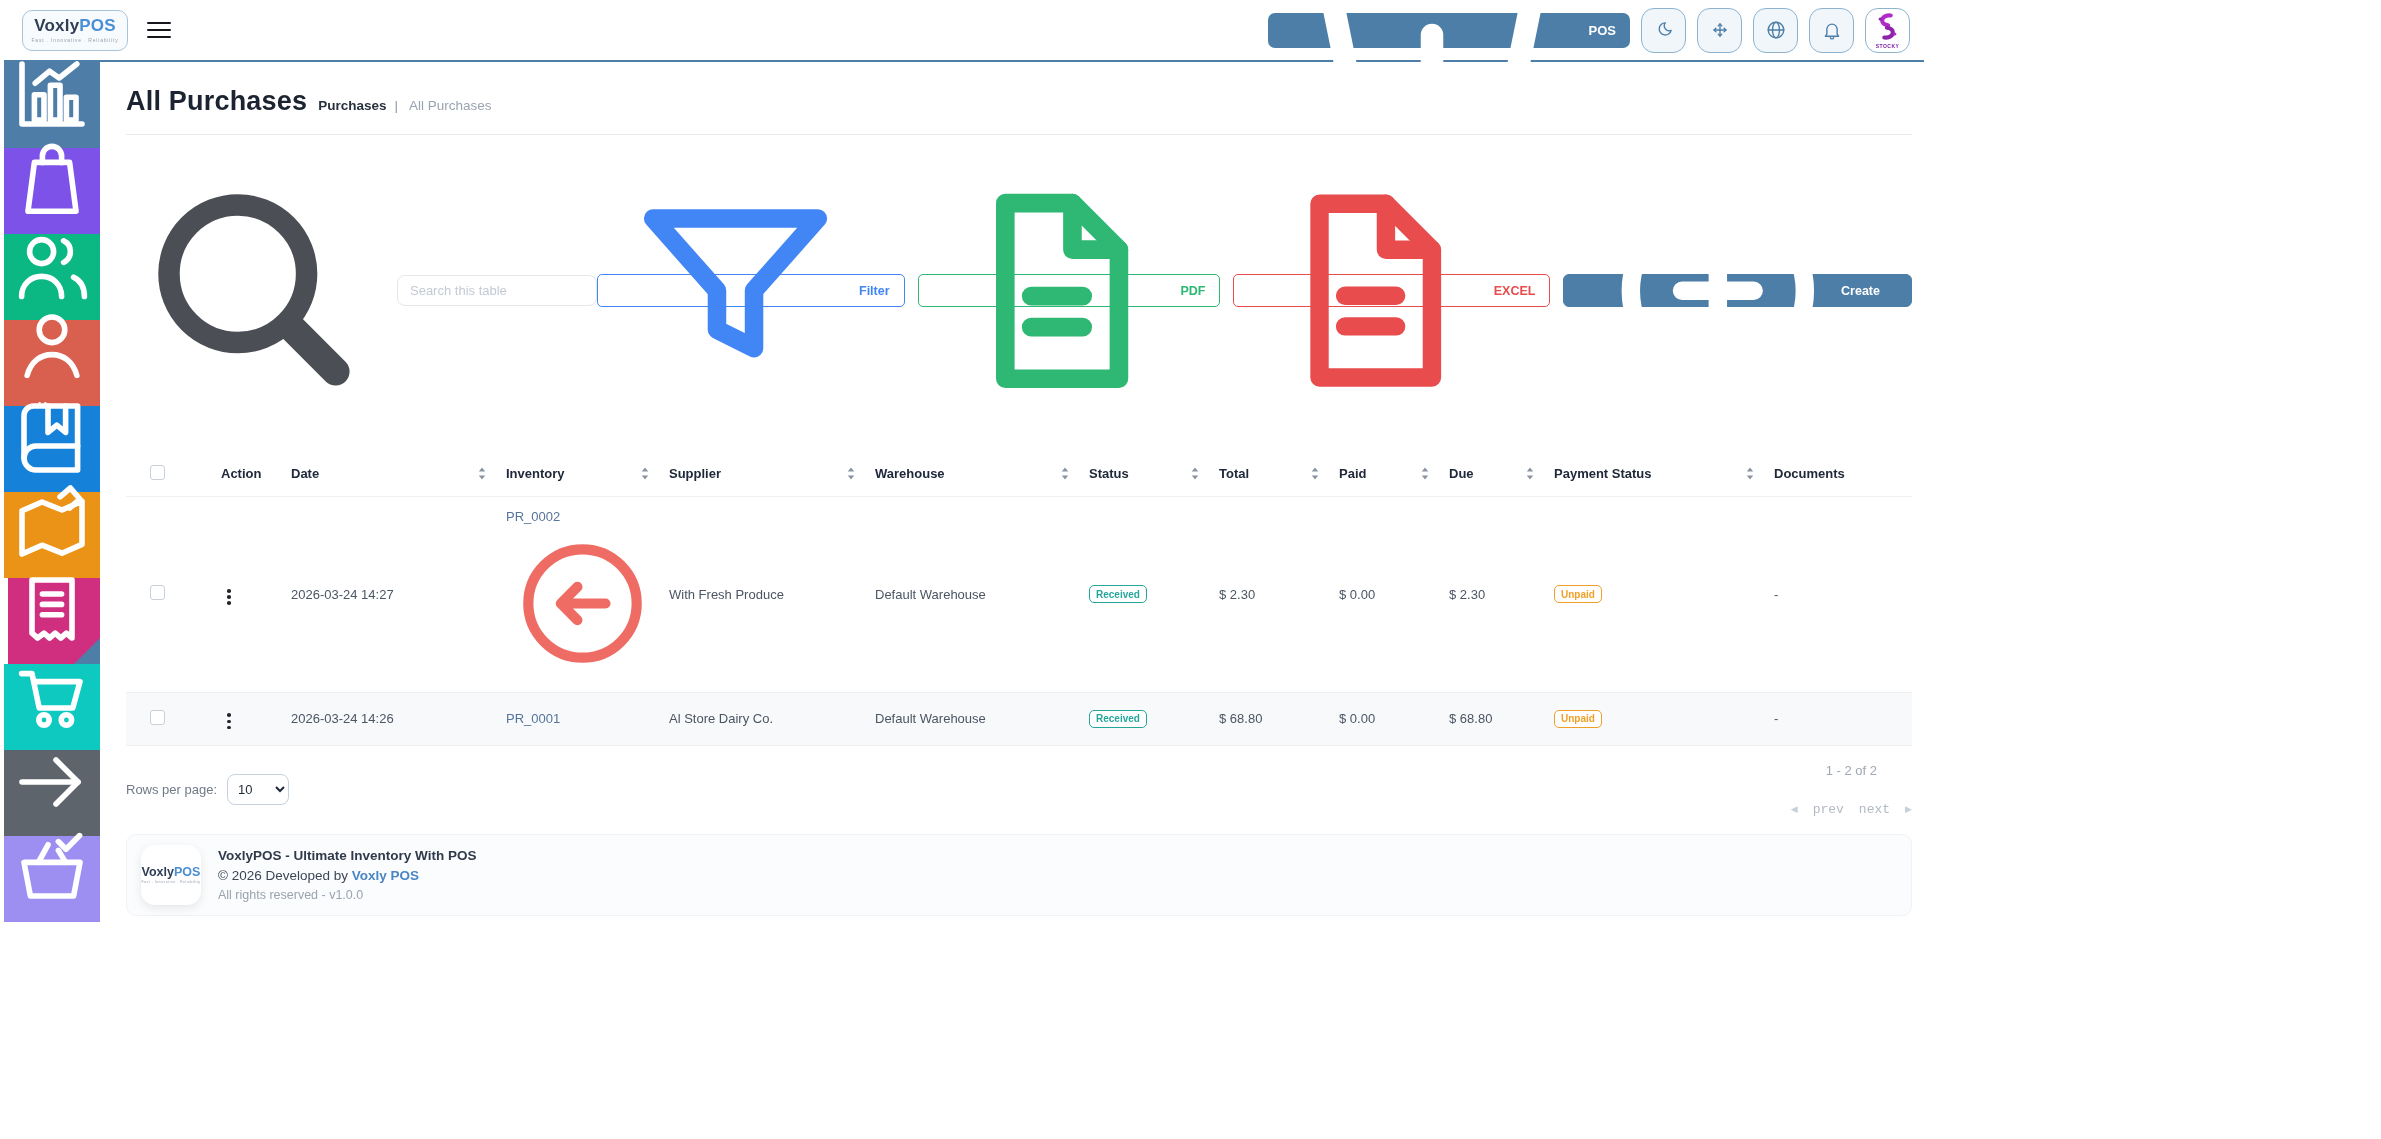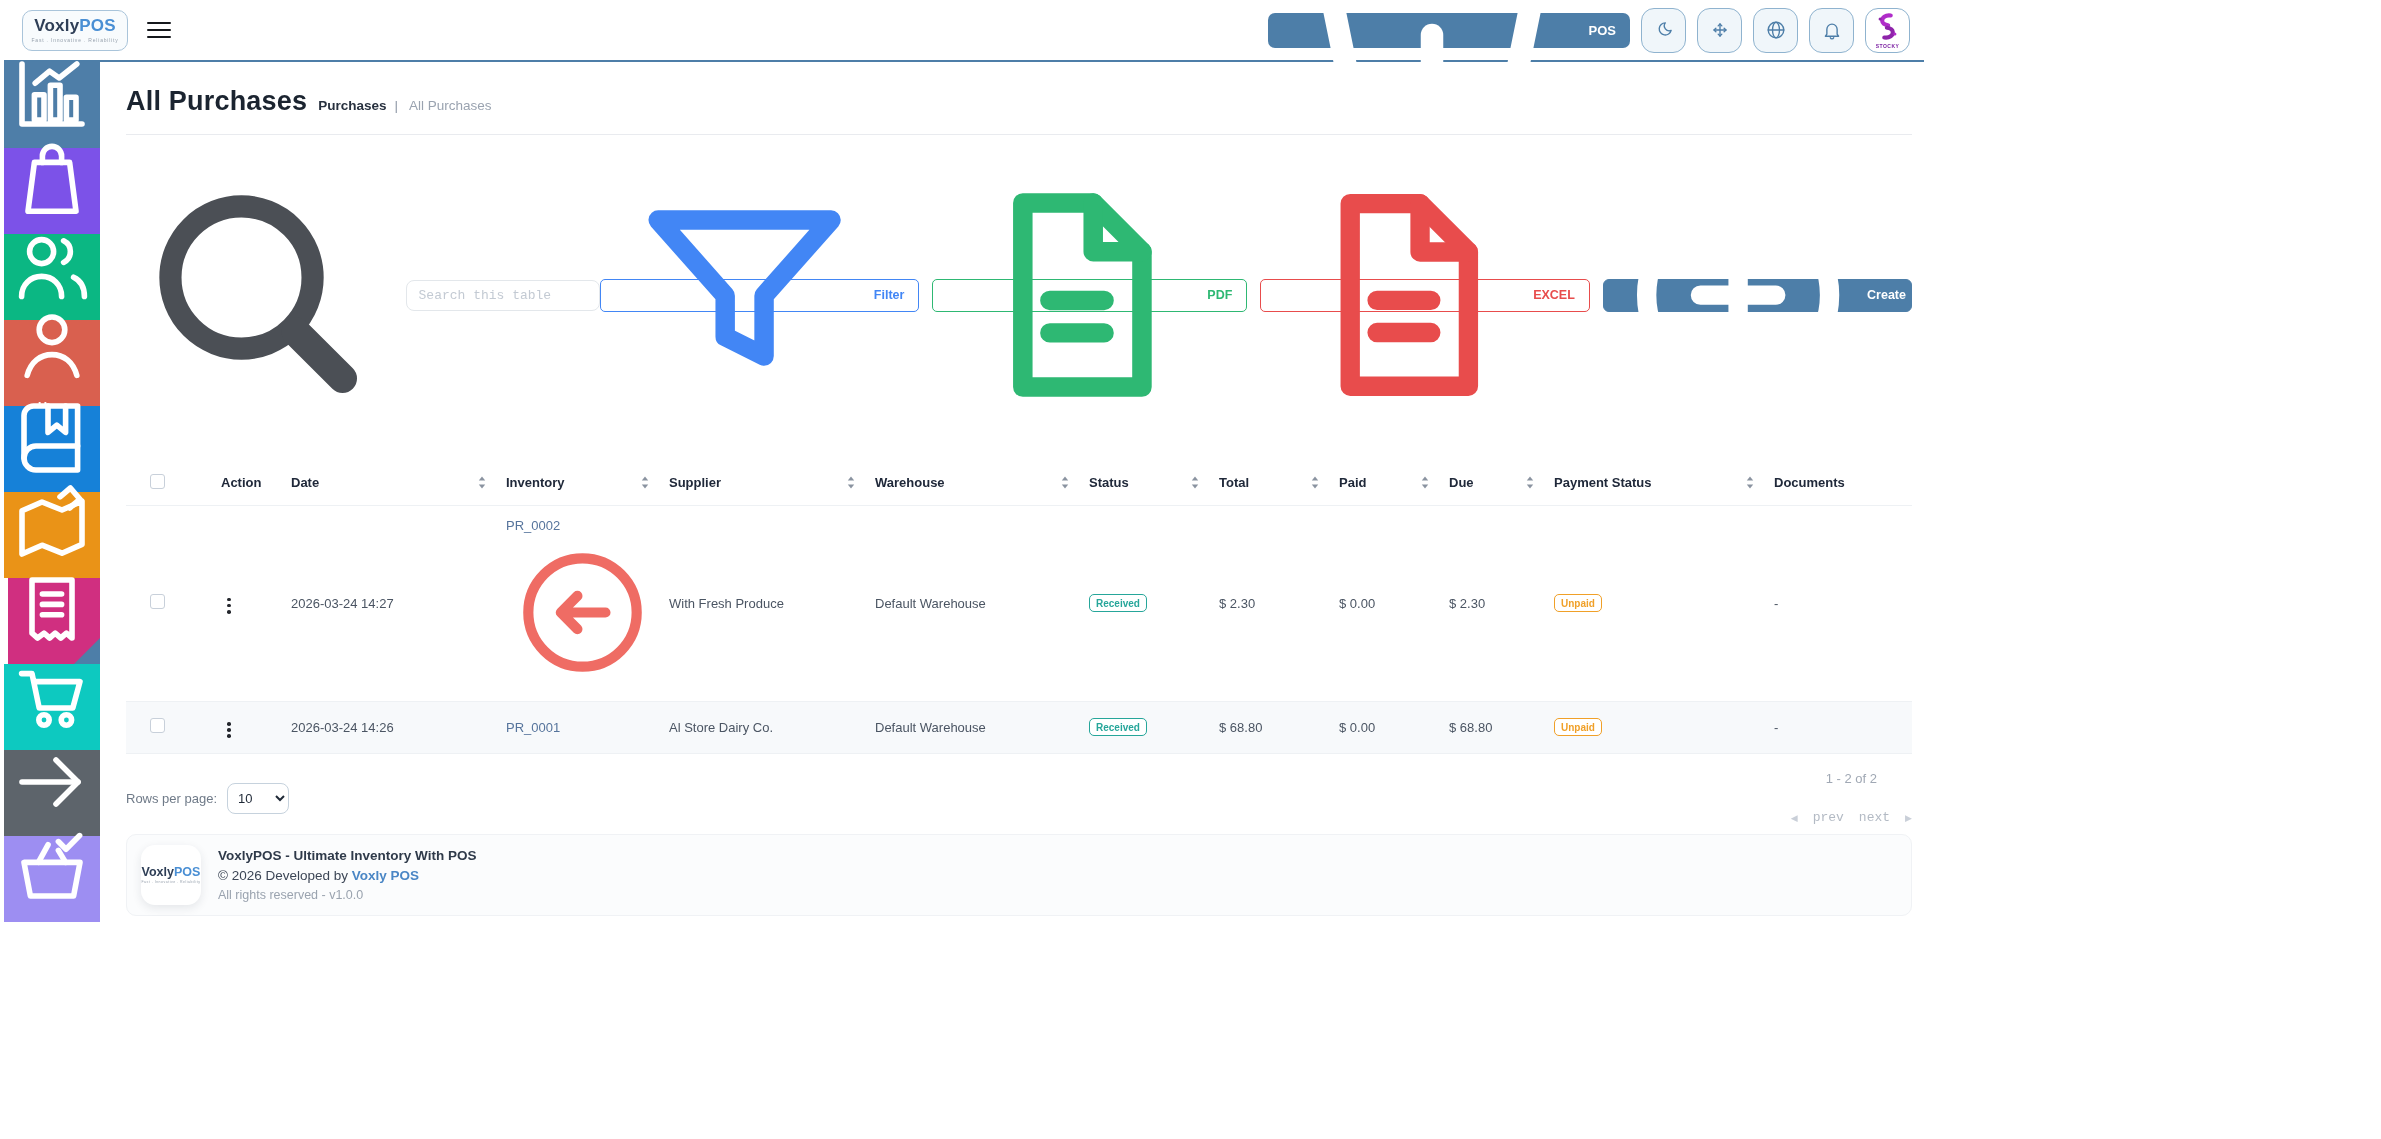--- a/index.html
+++ b/index.html
@@ -55,30 +55,30 @@
   .bc-section { font-size:13.5px; font-weight:700; color:#28313f; }
   .bc-sep { font-size:13.5px; color:#8d97a5; margin-left:-3px; }
   .bc-current { font-size:13.5px; color:#9aa3b0; }
   .divider { height:1px; background:#e9ebef; margin-top:17px; }
 
   
   .toolbar { display:flex; align-items:center; margin-top:27px; }
   .search-icon { color:#4b4f55; display:flex; }
   .search-icon svg { width:25px; height:25px; stroke-width:2; }
   .search-input { margin-left:13px; width:200px; height:31px; border:1px solid #e3e7eb; border-radius:8px;
-                  padding:0 12px; font-size:13px; color:#374151; outline:none; font-family:Liberation Mono, monospace; }
+                  padding:0 12px; font-size:13px; color:#374151; outline:none; font-family:Liberation Sans, sans-serif; }
   .search-input::placeholder { color:#c3cad3; }
   .btns { margin-left:auto; display:flex; align-items:center; gap:13px; }
   .btn { height:33px; border-radius:5px; display:flex; align-items:center; padding:0 14px;
          font-size:12.5px; font-weight:700; background:#fff; cursor:pointer; border:1px solid; font-family:inherit; }
   .btn svg { width:14px; height:14px; stroke-width:1.8; }
   .btn-filter { color:#4286f5; border-color:#4286f5; }
   .btn-pdf    { color:#2eb873; border-color:#2eb873; }
   .btn-excel  { color:#e84c4c; border-color:#e84c4c; }
-  .btn-create { color:#fff; background:#4d7ea8; border-color:#4d7ea8; padding:0 5px; border-radius:6px; }
+  .btn-create { color:#fff; background:#4d7ea8; border-color:#4d7ea8; padding:0 31px; border-radius:6px; }
 
   
   .tablewrap { margin-top:37px; }
   table { width:100%; border-collapse:collapse; table-layout:fixed; }
   thead th { font-size:13px; font-weight:700; color:#20293a; text-align:left; padding:8px 0 13px 0; }
   .th-inner { display:flex; align-items:center; justify-content:space-between; padding-right:20px; }
   .sort { display:flex; flex-direction:column; line-height:0; cursor:pointer; }
   tbody td { font-size:13px; color:#4b5563; padding:12px 10px 12px 0; border-top:1px solid #eef1f4; vertical-align:middle; }
   tbody tr:last-child td { border-bottom:1px solid #eef1f4; }
   tbody tr:nth-child(even) { background:#f7f9fb; }

